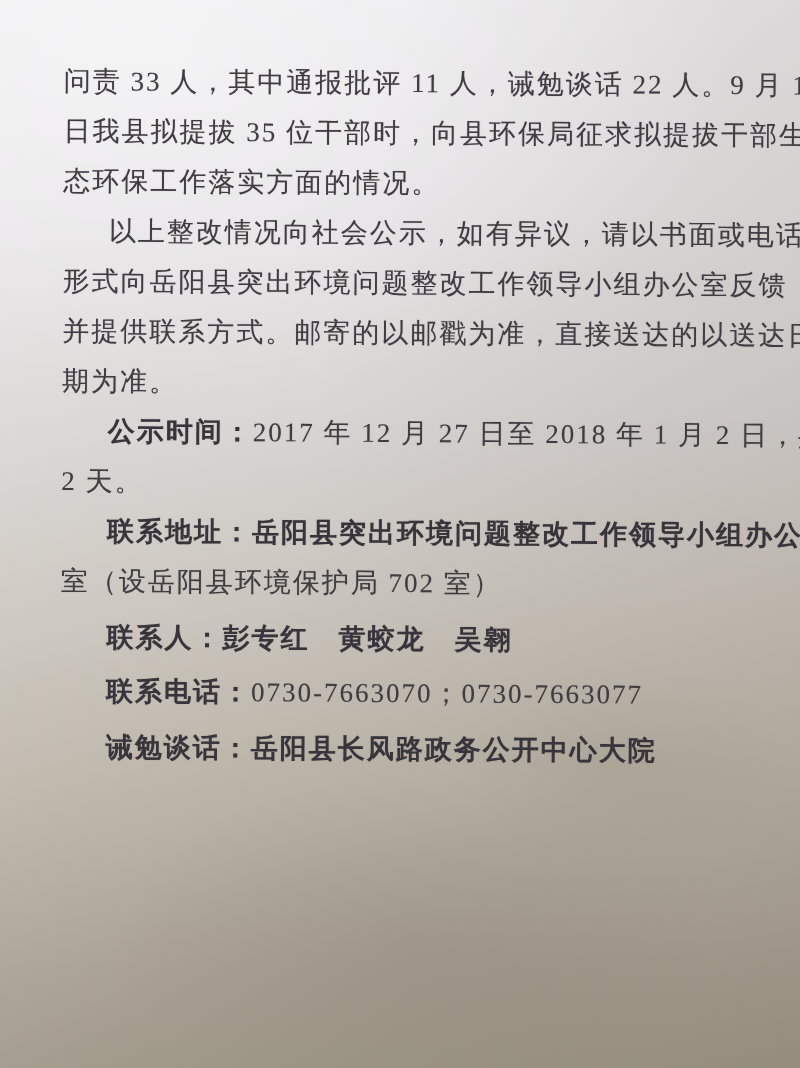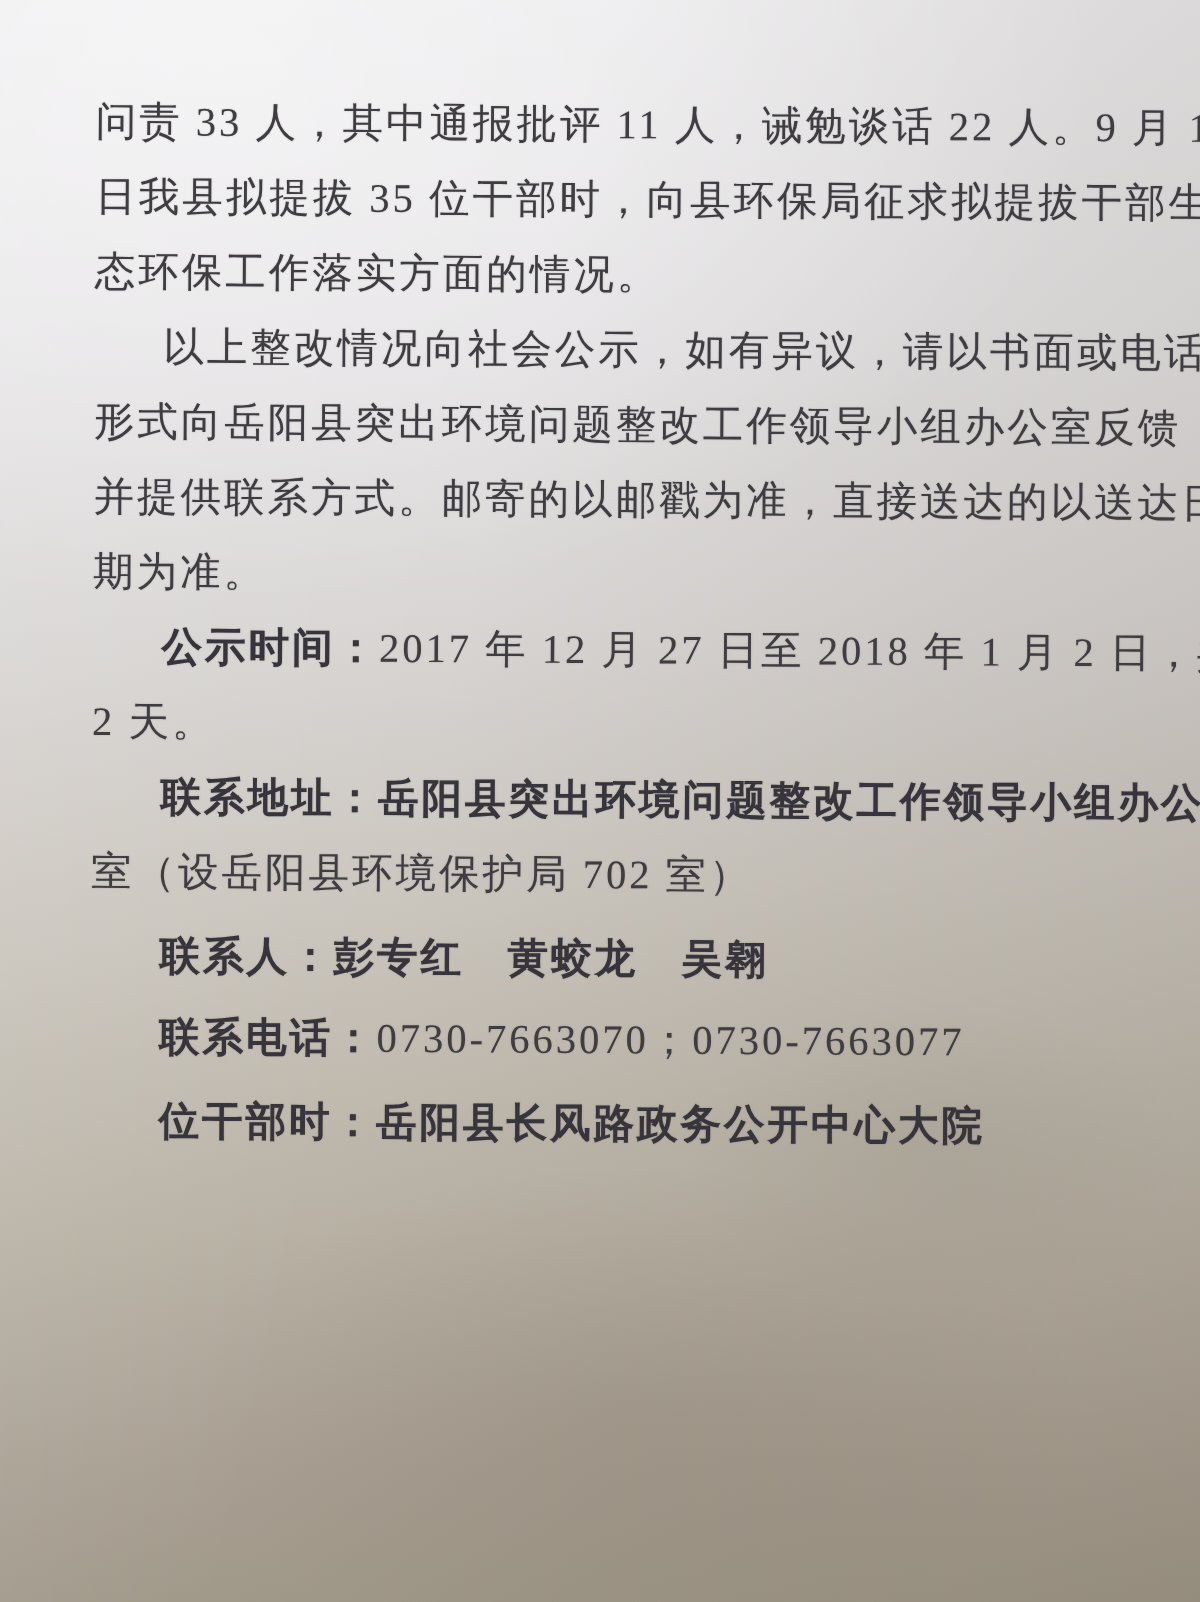--- a/index.html
+++ b/index.html
@@ -80,16 +80,16 @@
         <div class="line indent" data-name="text-line"><span class="seg b" data-name="bold-text-segment">联系地址：</span><span class="seg b" data-name="bold-text-segment">岳阳县突出环境问题整改工作领导小组办公</span></div>
         <div class="line" data-name="text-line"><span class="seg" data-name="text-segment">室（设岳阳县环境保护局 702 室）</span></div>
       </div>
       <div class="para" data-name="para-contact-person">
         <div class="line indent" data-name="text-line"><span class="seg b" data-name="bold-text-segment">联系人：</span><span class="seg b" data-name="bold-text-segment">彭专红　黄蛟龙　吴翱</span></div>
       </div>
       <div class="para" data-name="para-contact-phone">
         <div class="line indent" data-name="text-line"><span class="seg b" data-name="bold-text-segment">联系电话：</span><span class="seg" data-name="text-segment">0730-7663070；0730-7663077</span></div>
       </div>
       <div class="para" data-name="para-contact-address">
-        <div class="line indent" data-name="text-line"><span class="seg b" data-name="bold-text-segment">位干部时：</span><span class="seg b" data-name="bold-text-segment">岳阳县长风路政务公开中心大院</span></div>
+        <div class="line indent" data-name="text-line"><span class="seg b" data-name="bold-text-segment">诫勉谈话：</span><span class="seg b" data-name="bold-text-segment">岳阳县长风路政务公开中心大院</span></div>
       </div>
     </div>
 </div>
 
 </body></html>

